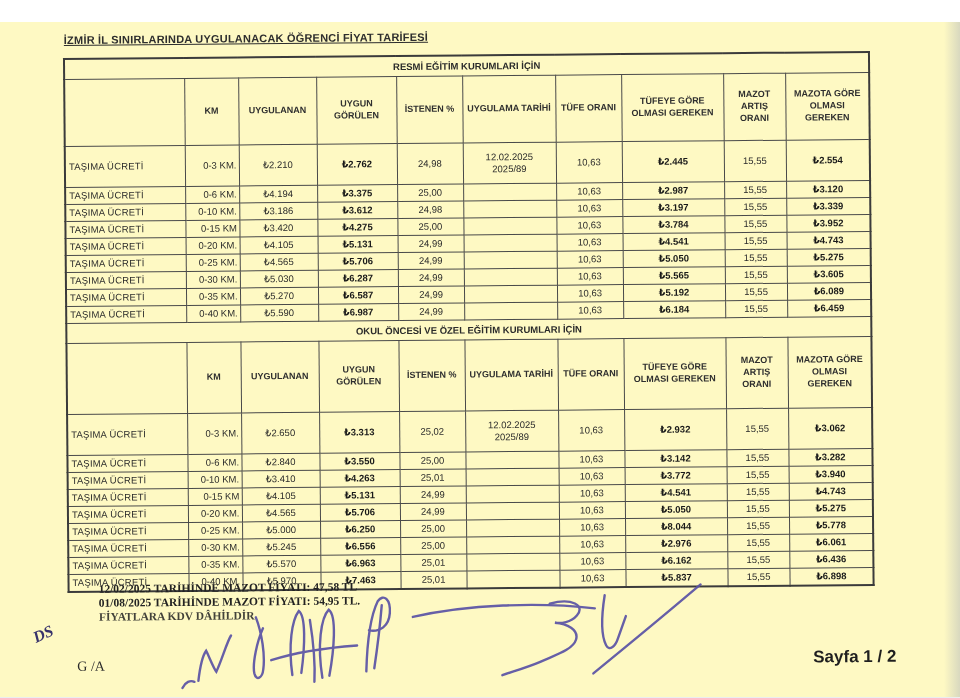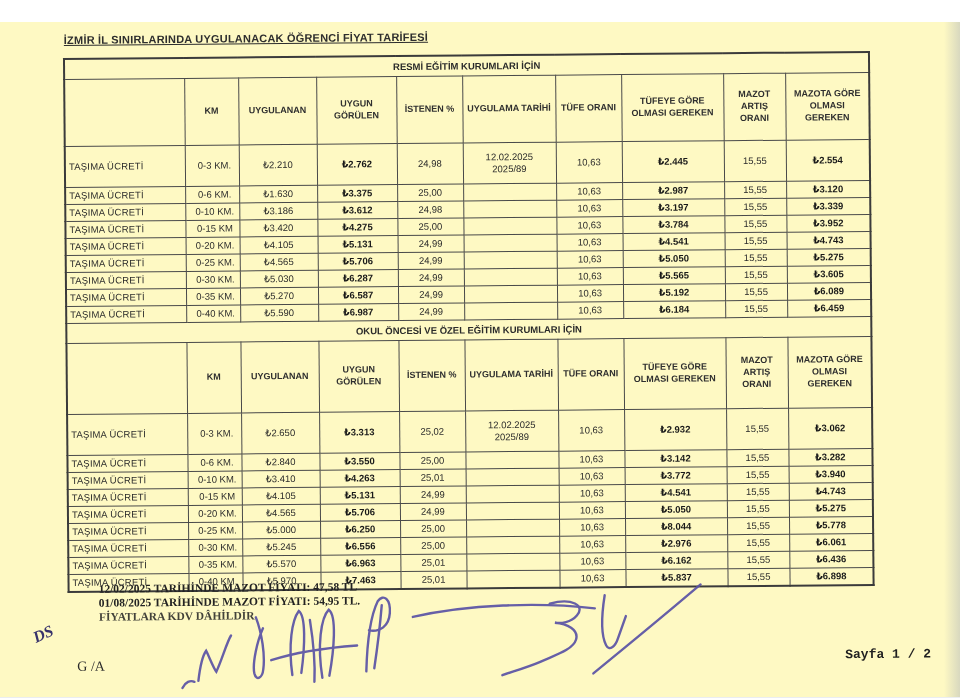--- a/index.html
+++ b/index.html
@@ -32,33 +32,33 @@
   tr.banner td{height:19px;text-align:center;font-weight:bold;font-size:9.5px;color:#2a2a2a;}
   tr.headrow th{height:66px;font-size:9px;font-weight:bold;text-align:center;
     line-height:1.3;color:#2f2f2f;vertical-align:middle;}
   tr.headrow2 th{height:70px;}
 
   tbody.data tr{height:17px;}
   tbody.data tr.tall{height:41px;}
   tbody.data td{font-size:9.5px;color:#2b2b2b;text-align:center;vertical-align:middle;
     white-space:pre-line;line-height:1.25;}
   tbody.data td.c0{text-align:left;padding-left:3px;letter-spacing:.2px;}
-  tbody.data td.c1{text-align:center;padding-left:7px;}
+  tbody.data td.c1{text-align:right;padding-left:7px;}
   tbody.data td.c3,tbody.data td.c7,tbody.data td.c9{font-weight:bold;color:#191919;}
 
   .notes{position:absolute;left:94px;top:560px;
     font-family:"Liberation Serif","DejaVu Serif",serif;font-size:11.5px;
     line-height:14px;color:#232323;}
   .notes .n{font-weight:bold;}
   .notes .n3{font-weight:bold;opacity:.85;}
 
   .ga{position:absolute;left:72px;top:637px;
     font-family:"Liberation Serif","DejaVu Serif",serif;font-size:14px;color:#2b2b2b;}
-  .sayfa{position:absolute;left:840px;top:632px;
-    font-family:Liberation Mono, monospace;font-size:13px;font-weight:bold;color:#1f1f1f;}
+  .sayfa{position:absolute;left:808px;top:632px;
+    font-family:Liberation Sans, sans-serif;font-size:17px;font-weight:bold;color:#1f1f1f;}
 
   .initials{position:absolute;left:28px;top:603px;
     font-family:"Liberation Serif","DejaVu Serif",serif;font-style:italic;font-weight:bold;
     font-size:16px;color:#38336b;transform:rotate(-24deg);}
 
   .sig{position:absolute;left:0;top:0;pointer-events:none;}
 </style>
 </head>
 <body>
 
@@ -109,21 +109,21 @@
             <td class="c5">12.02.2025
 2025/89</td>
             <td class="c6">10,63</td>
             <td class="c7">₺2.445</td>
             <td class="c8">15,55</td>
             <td class="c9">₺2.554</td>
           </tr>
           <tr>
             <td class="c0">TAŞIMA ÜCRETİ</td>
             <td class="c1">0-6 KM.</td>
-            <td class="c2">₺1.630</td>
+            <td class="c2">₺4.194</td>
             <td class="c3">₺3.375</td>
             <td class="c4">25,00</td>
             <td class="c5"></td>
             <td class="c6">10,63</td>
             <td class="c7">₺2.987</td>
             <td class="c8">15,55</td>
             <td class="c9">₺3.120</td>
           </tr>
           <tr>
             <td class="c0">TAŞIMA ÜCRETİ</td>

